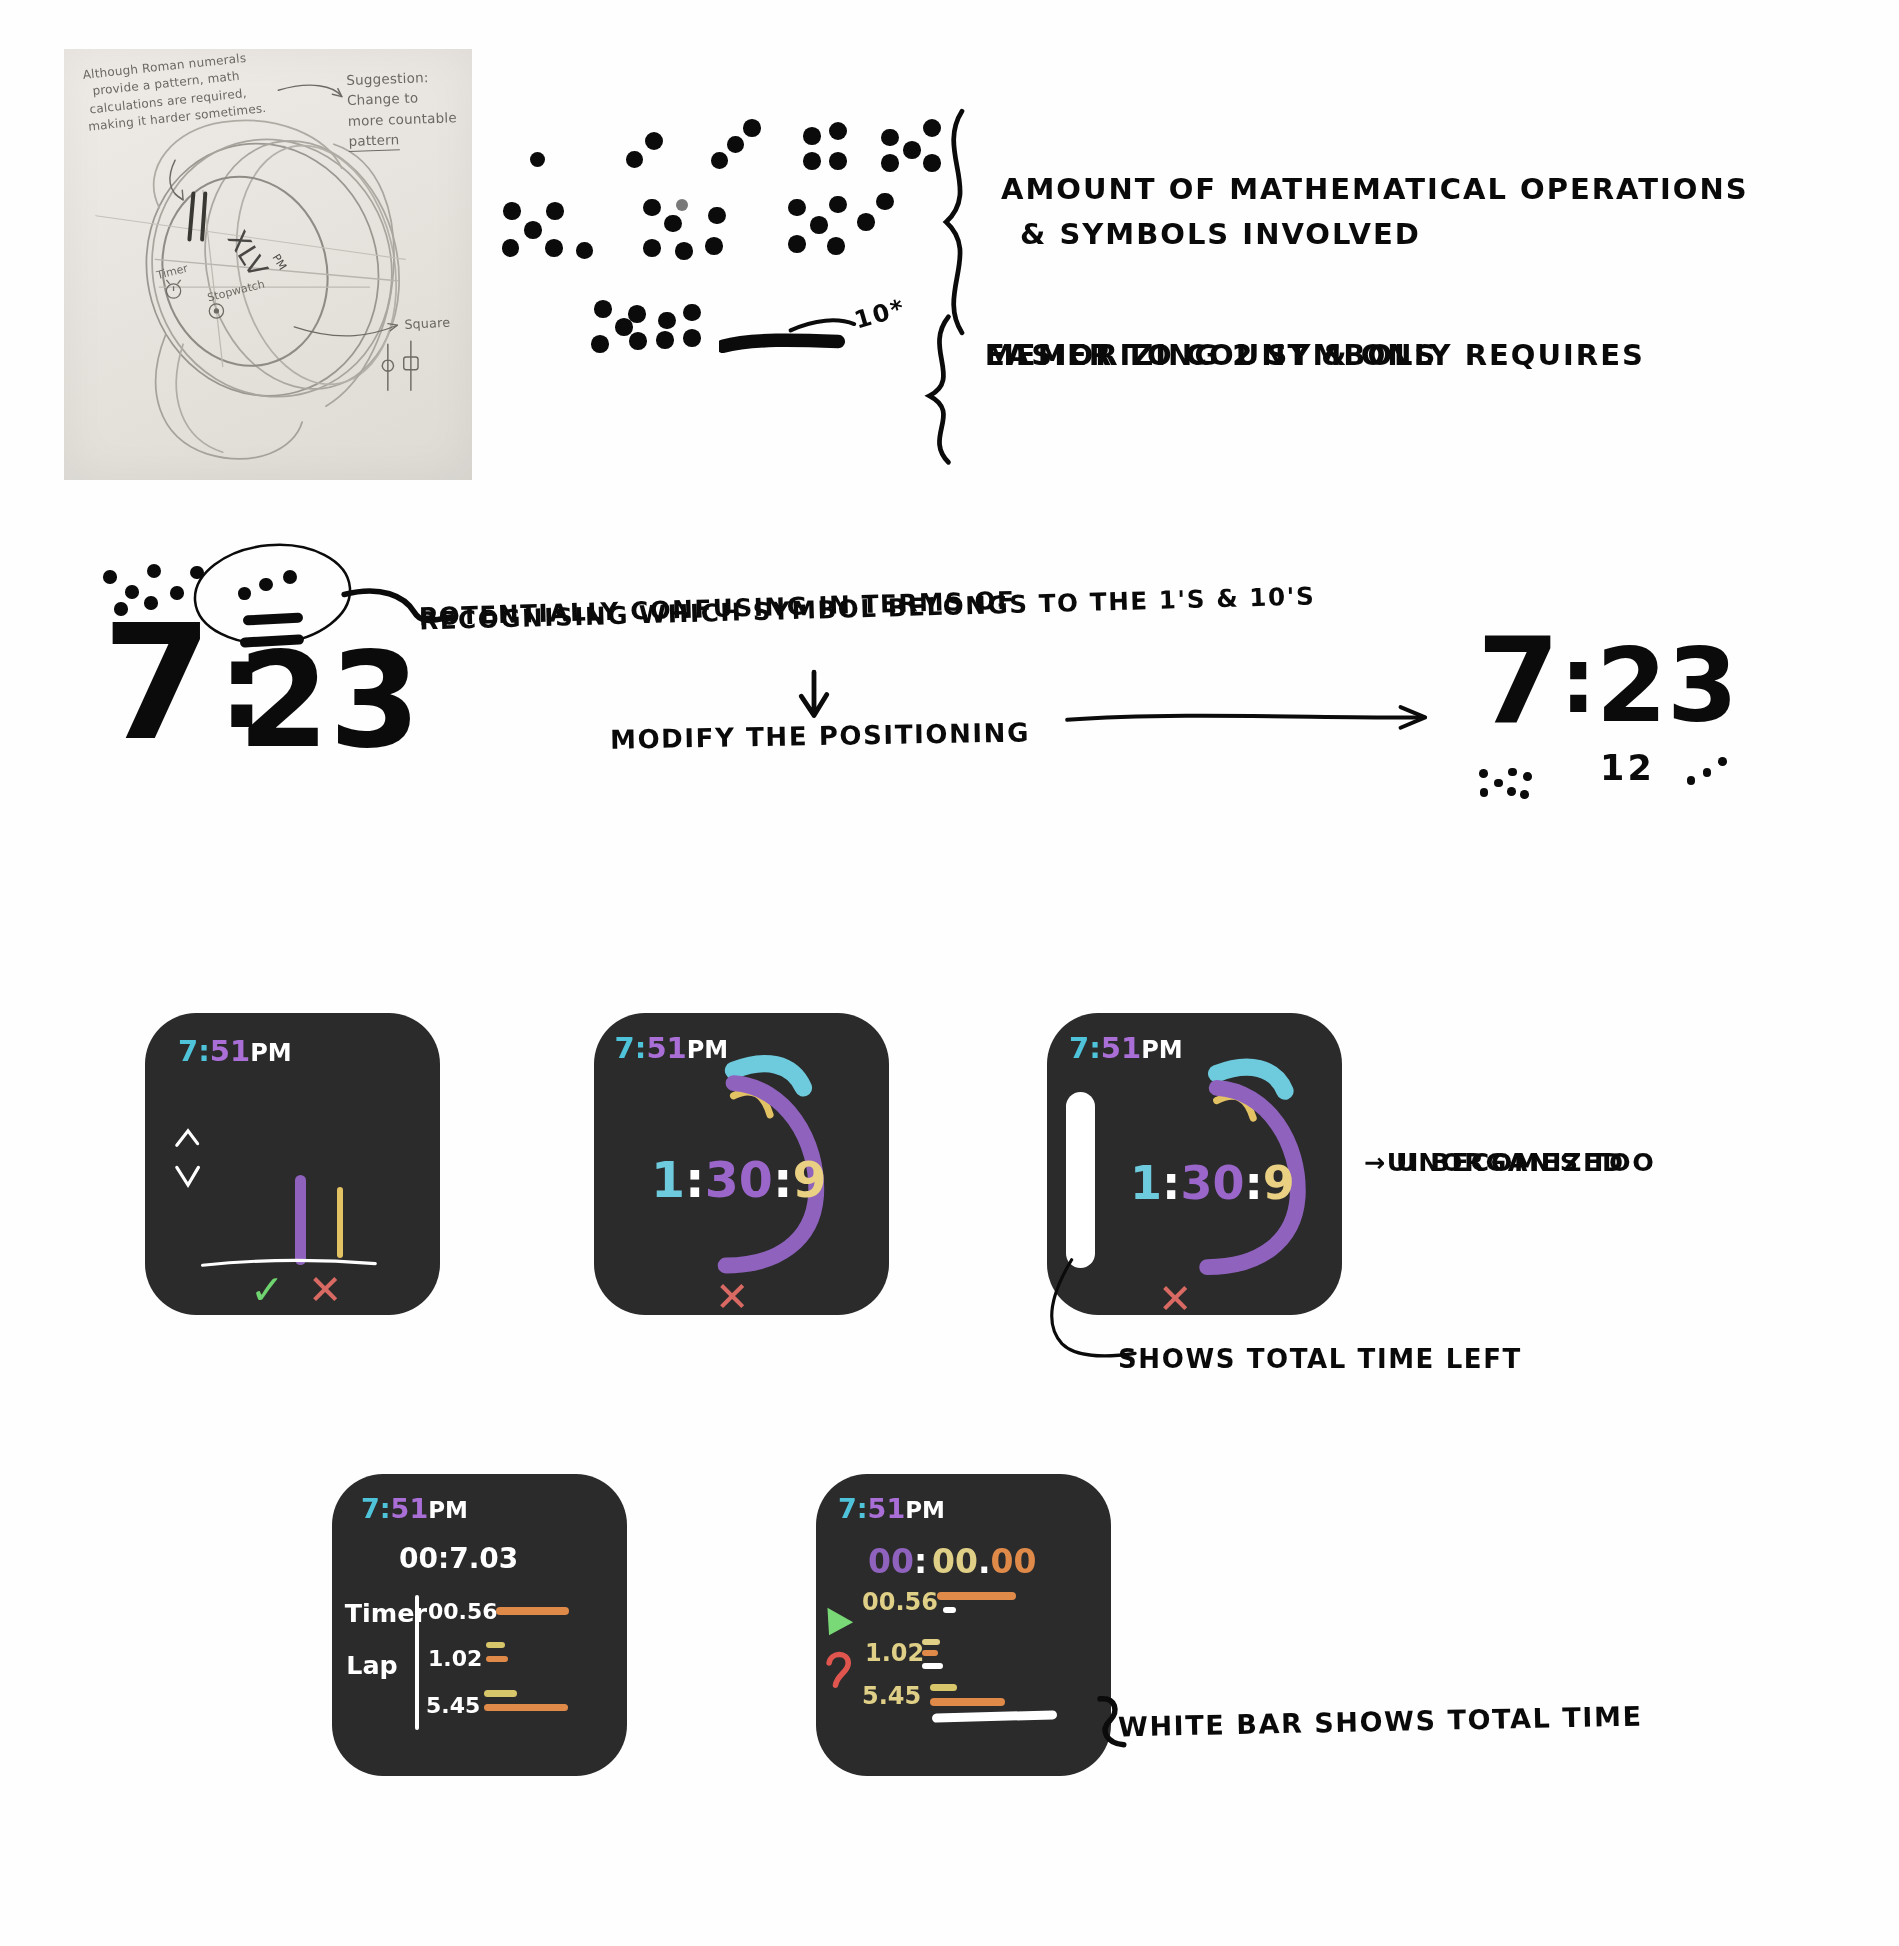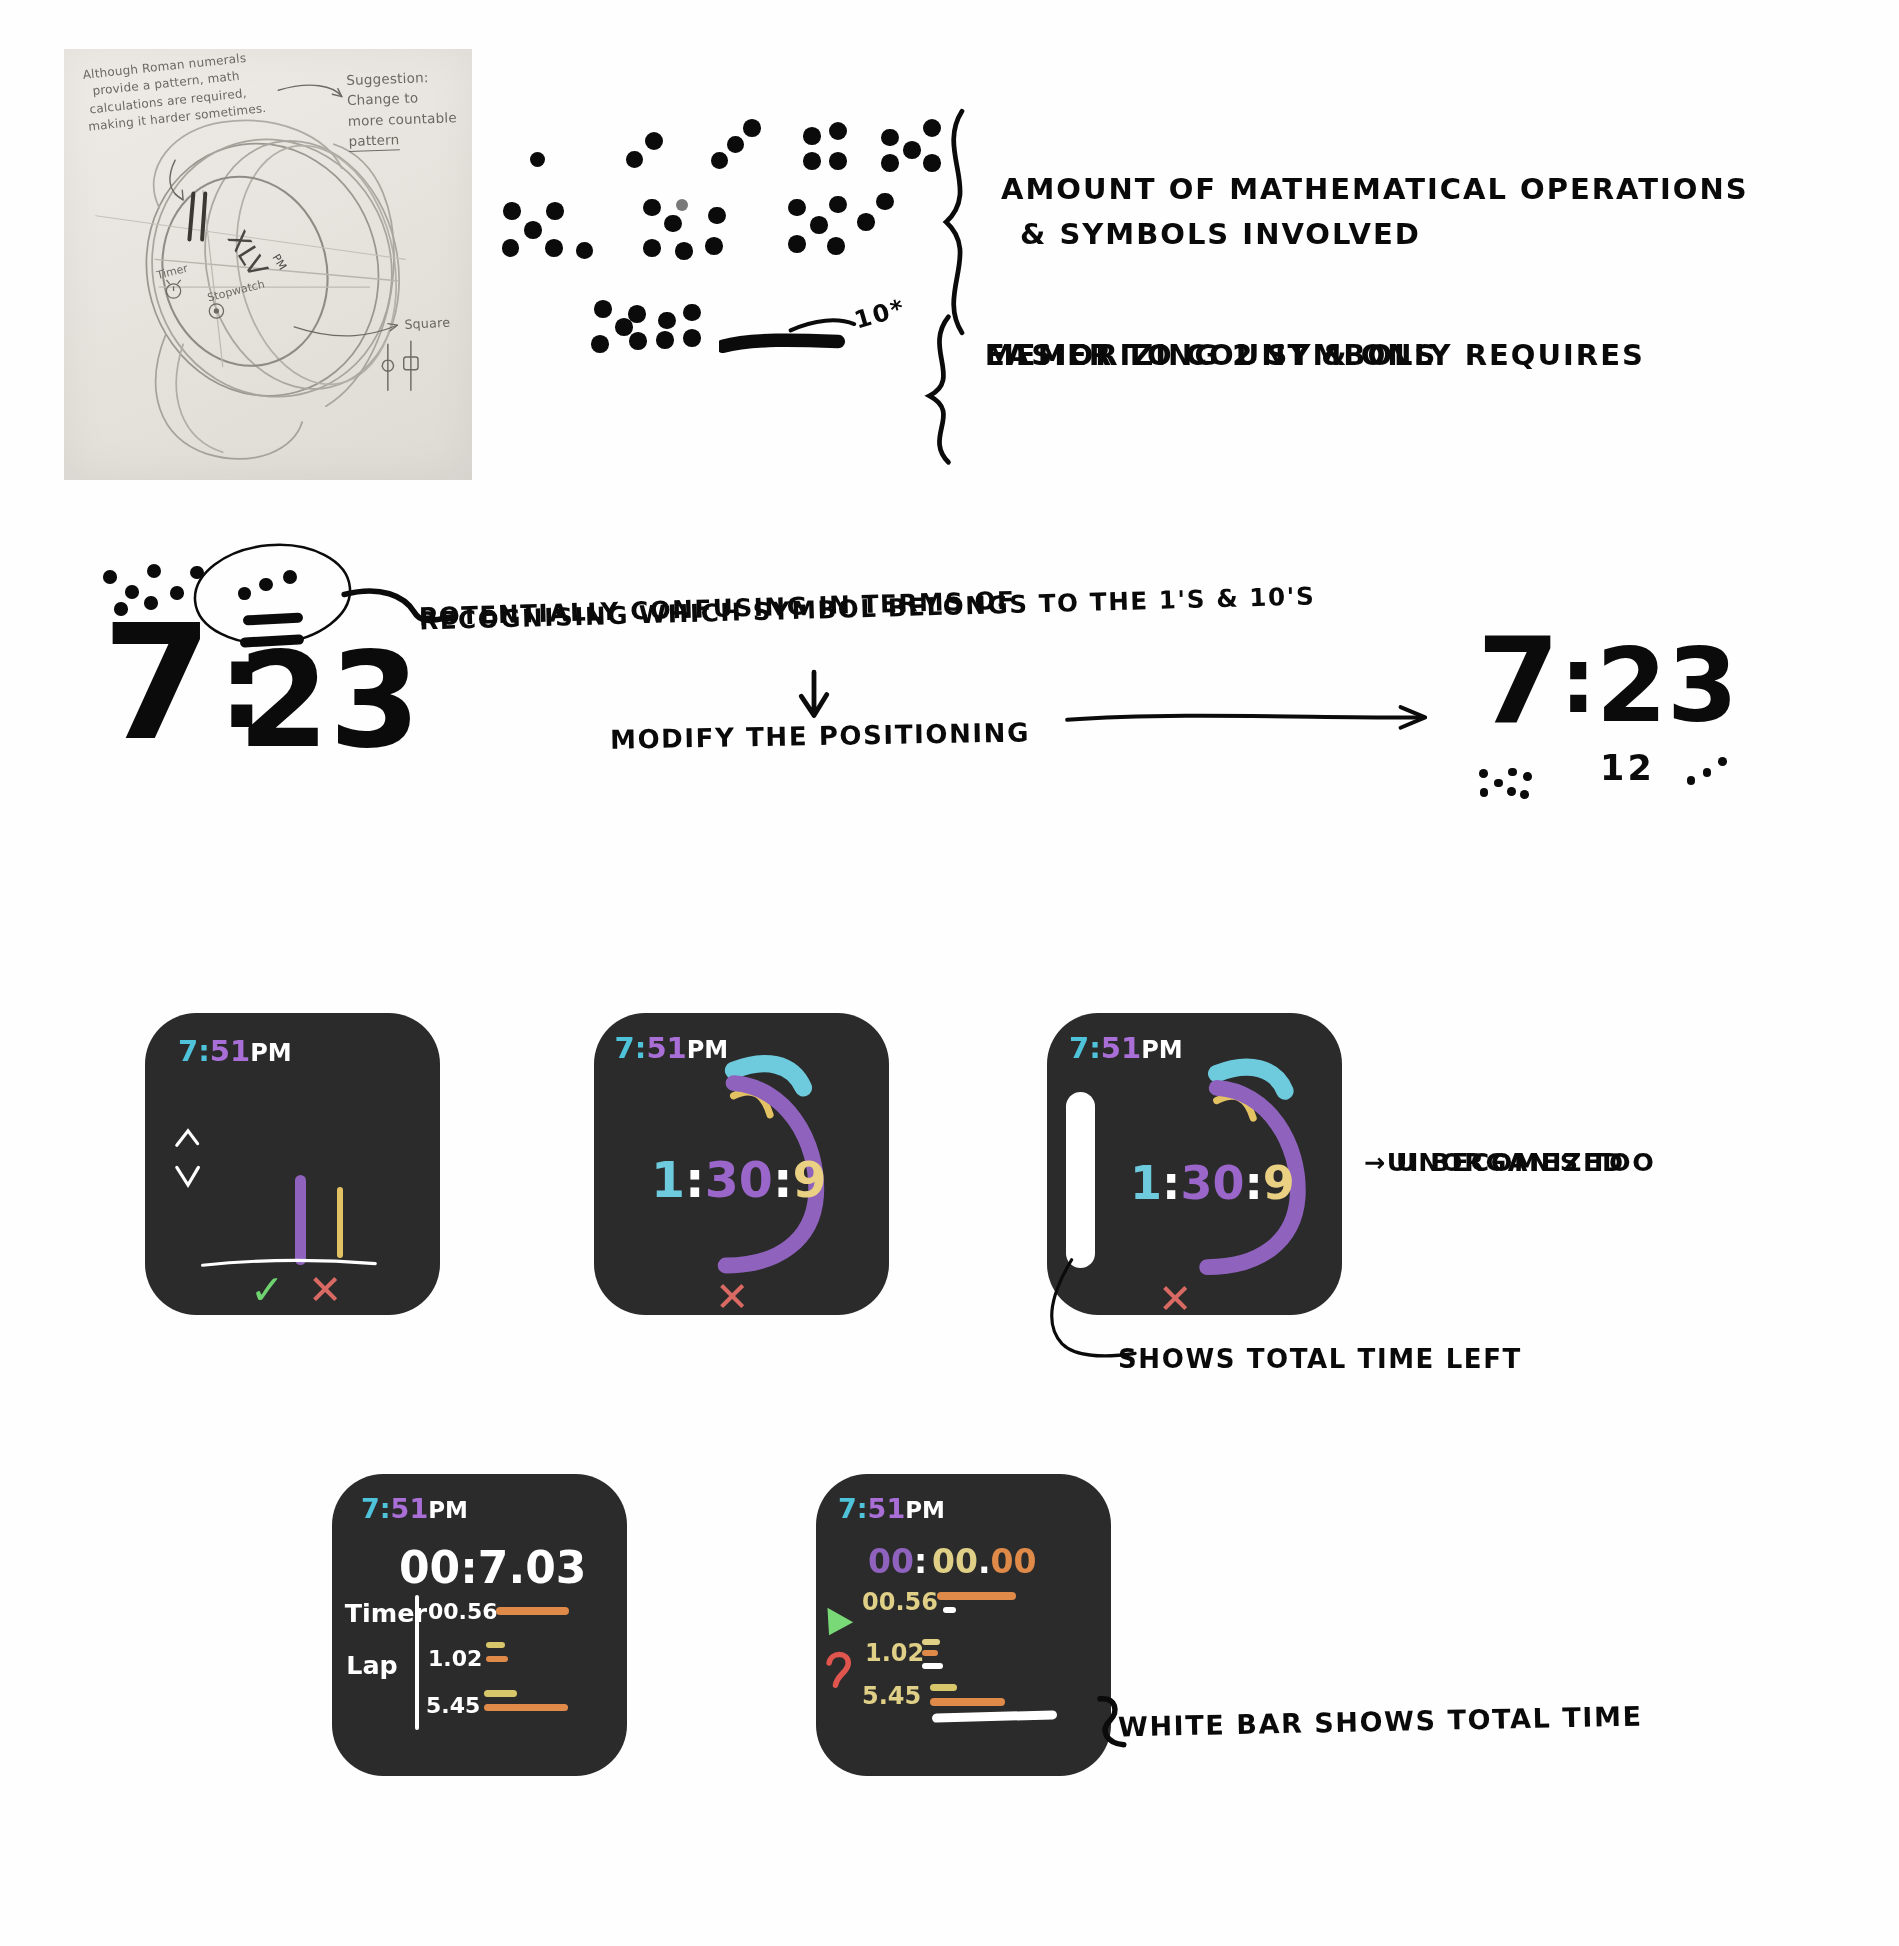--- a/index.html
+++ b/index.html
@@ -341,21 +341,21 @@
 
   <svg class="abs" style="left:1016px;top:1255px;" width="143" height="111" viewBox="0 0 180 140">
     <path d="M70 6 C46 46 34 86 58 112 C74 128 110 130 150 124" stroke="#0b0b0b" stroke-width="4" fill="none" stroke-linecap="round"></path>
   </svg>
   <div class="hand sm" style="left:1118px;top:1344px;font-size:26px;">SHOWS TOTAL TIME LEFT</div>
 
   <div class="watch" style="left:332px;top:1474px;width:295px;height:302px;">
     <div class="wtime" style="left:29px;top:19px;font-size:27px;">
       <span style="color:#4ec3d9;">7</span><span style="color:#4ec3d9;">:</span><span style="color:#a96fd6;">51</span><span style="color:#ffffff;font-size:23px;">PM</span>
     </div>
-    <div class="wlabel" style="left:67px;top:68px;font-size:44px;">00:7.03</div>
+    <div class="wlabel" style="left:67px;top:68px;font-size:28px;">00:7.03</div>
 
     <div class="bar" style="left:83px;top:121px;width:4px;height:135px;background:#ffffff;border-radius:3.2px;"></div>
 
     <div class="wlabel" style="left:12.7px;top:124px;font-size:25.4px;">Timer</div>
     <div class="wlabel" style="left:96px;top:125px;font-size:22px;">00.56</div>
     <div class="bar" style="left:164px;top:133px;width:73px;height:8px;background:#e08a4a;"></div>
 
     <div class="wlabel" style="left:14.3px;top:176px;font-size:25.4px;">Lap</div>
     <div class="wlabel" style="left:96px;top:172px;font-size:22px;">1.02</div>
     <div class="bar" style="left:154px;top:168px;width:19px;height:6.4px;background:#d8c66a;"></div>

